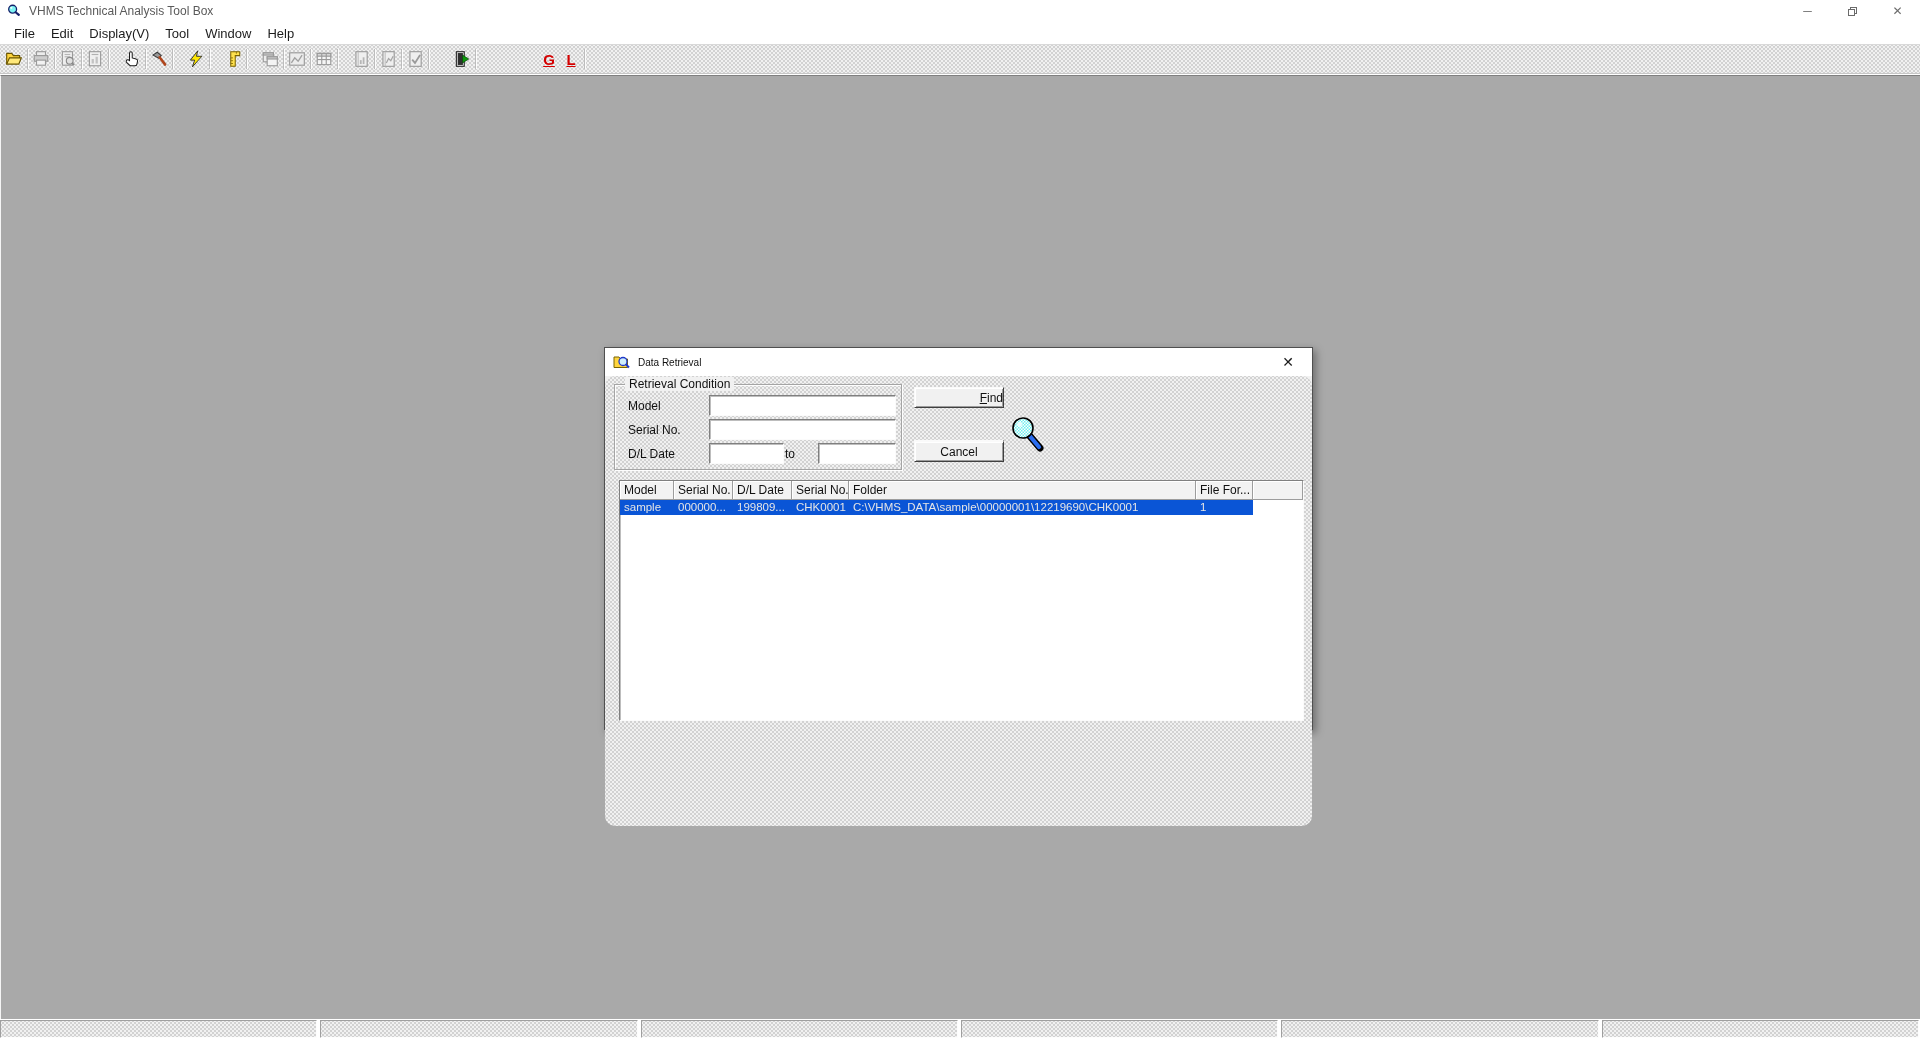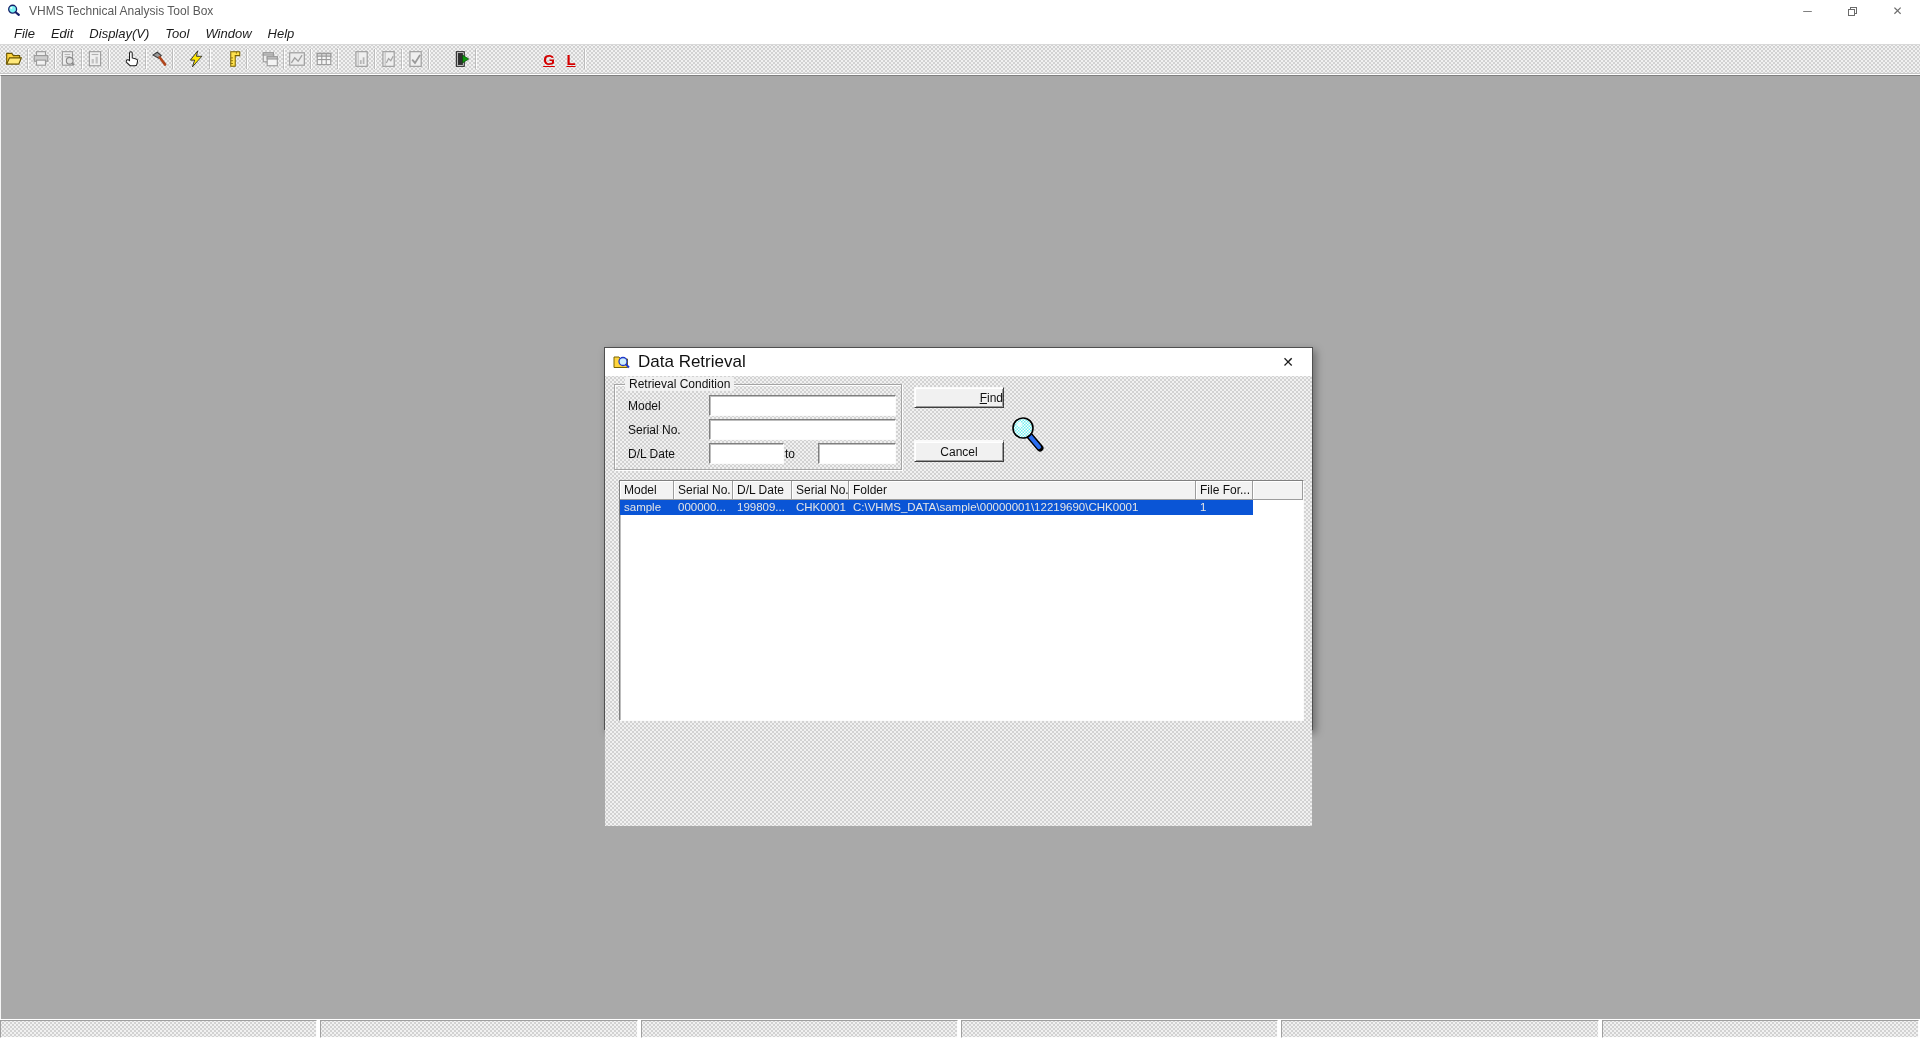--- a/index.html
+++ b/index.html
@@ -35,21 +35,21 @@
   .titlebar .app-icon { margin-left:7px; width:15px; height:15px; flex:0 0 auto; }
   .titlebar .title-text { margin-left:7px; color:#5a5a5a; font-size:12px; }
   .win-controls { position:absolute; right:0; top:0; height:22px; display:flex; }
   .win-btn { width:45px; height:22px; display:flex; align-items:center; justify-content:center; color:#6b6b6b; font-size:12px; }
   .restore-glyph { position:relative; width:9px; height:9px; }
   .restore-glyph .r1 { position:absolute; right:0; top:0; width:7px; height:7px; border:1px solid #6b6b6b; background:#fff; }
   .restore-glyph .r2 { position:absolute; left:0; bottom:0; width:7px; height:7px; border:1px solid #6b6b6b; background:#fff; }
 
   
   .menubar { position:absolute; left:0; top:22px; width:100%; height:22px; background:#ffffff; display:flex; align-items:center; padding-left:6px; }
-  .menu-item { padding:2px 8px; color:#1c1c1c; font-size:13px;font-style:italic; }
+  .menu-item { padding:2px 8px; color:#1c1c1c; font-size:13px; }
 
   
   .toolbar { position:absolute; left:0; top:44px; width:100%; height:30px; border-top:1px solid #d9d9d9; border-bottom:1px solid #c7c7c7; display:flex; align-items:center; padding-left:3px; }
   .tbtn { width:22px; height:22px; display:flex; align-items:center; justify-content:center; flex:0 0 auto; }
   .tbtn svg { width:18px; height:18px; }
   .tsep { width:1px; height:20px; background:#bdbdbd; margin:0 2px; flex:0 0 auto; box-shadow:1px 0 0 #fcfcfc; }
   .tgap { width:10px; flex:0 0 auto; }
   .gl-btn { width:22px; height:24px; display:flex; align-items:center; justify-content:center;
             font-weight:bold; font-size:15px; color:#d40000; text-decoration:underline; flex:0 0 auto; }
 
@@ -59,23 +59,23 @@
 
   
   .statusbar { position:absolute; left:0; top:1019px; width:1920px; height:20px; background:#ffffff; display:flex; gap:3px; padding:1px 1px 1px 0; }
   .status-pane { flex:1 1 0; border:1px solid; border-color:#9f9f9f #fdfdfd #fdfdfd #9f9f9f; }
 
   
   .dialog { position:absolute; left:604px; top:347px; width:709px; height:383px; background:#f1f1f1;
             border:1px solid #4f4f4f; box-shadow:3px 3px 8px rgba(0,0,0,0.35); }
   .dlg-titlebar { position:relative; width:100%; height:28px; background:#ffffff; display:flex; align-items:center; }
   .dlg-icon { margin-left:8px; width:18px; height:16px; }
-  .dlg-title { margin-left:7px; font-size:17px; color:#111; }
+  .dlg-title { margin-left:7px; font-size:10px; color:#111; }
   .dlg-close { position:absolute; right:10px; top:0; width:28px; height:28px; display:flex; align-items:center; justify-content:center; font-size:14px; color:#1a1a1a; }
-  .dlg-body { position:relative; width:100%; height:450px; }
+  .dlg-body { position:relative; width:100%; height:450px;border-radius:10px; }
 
   .groupbox { position:absolute; left:9px; top:8px; width:288px; height:86px;
               border:1px solid #a5a5a5; box-shadow:inset 1px 1px 0 #fdfdfd, 1px 1px 0 #fdfdfd; }
   .groupbox-label { position:absolute; left:10px; top:-8px; padding:0 4px; background:#f1f1f1; font-size:12px; color:#111; }
 
   .fld-label { position:absolute; font-size:12px; color:#111; }
   .txt { position:absolute; height:21px; font-size:12px; padding:2px 3px; outline:none; }
 
   .dlg-btn { position:absolute; left:309px; width:90px; height:21px; display:flex; align-items:center; justify-content:center; font-size:12px; color:#111; }
   .dlg-btn .accel { display:block; }

